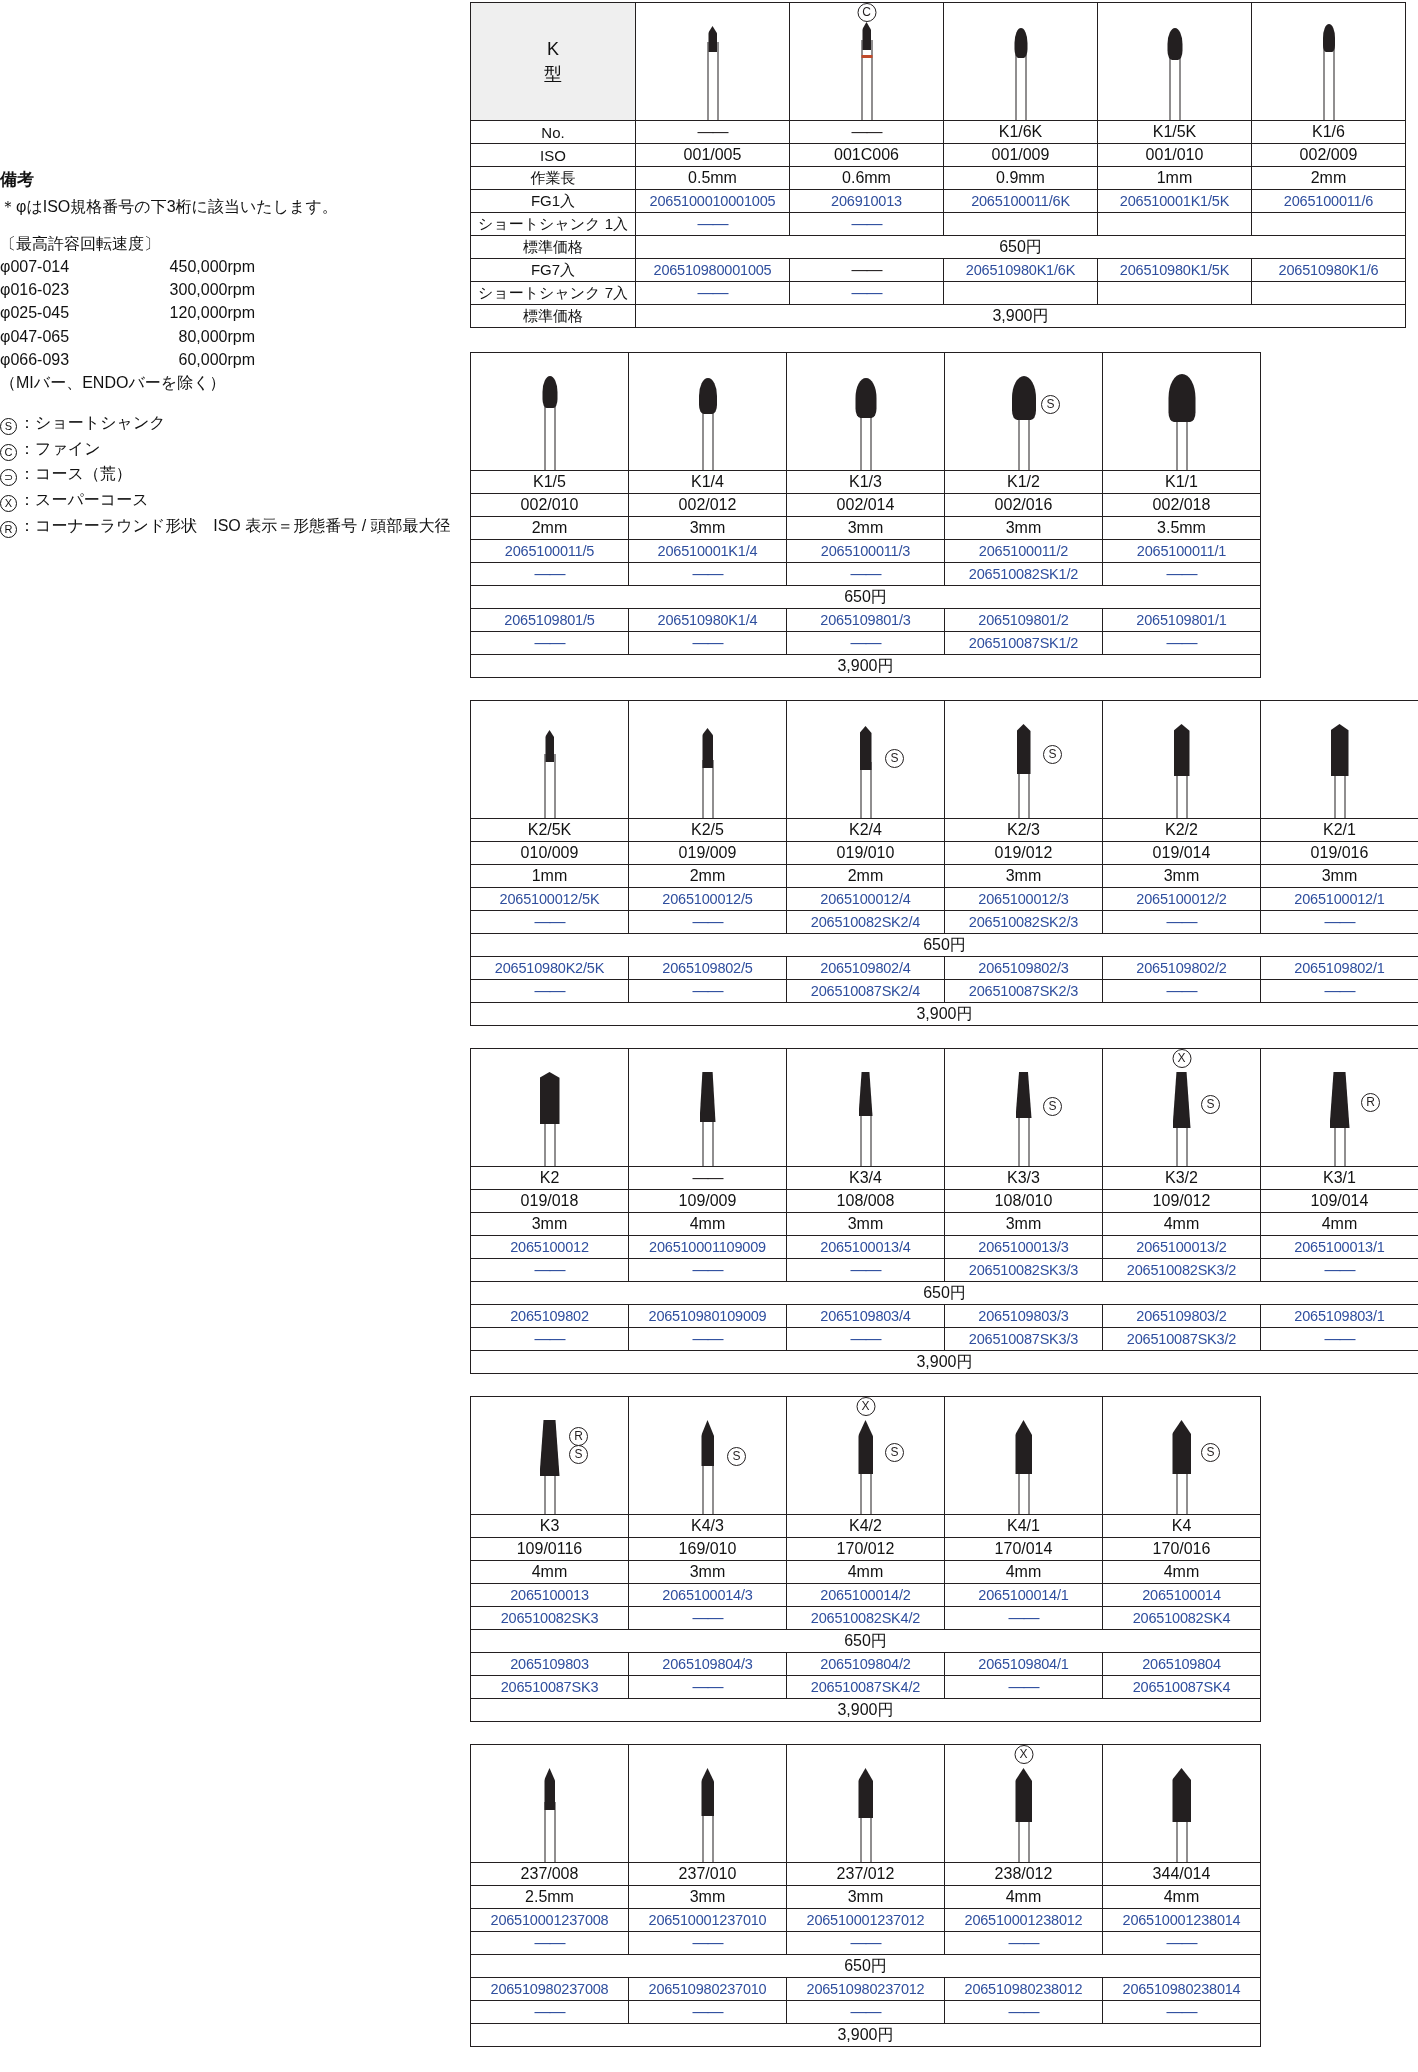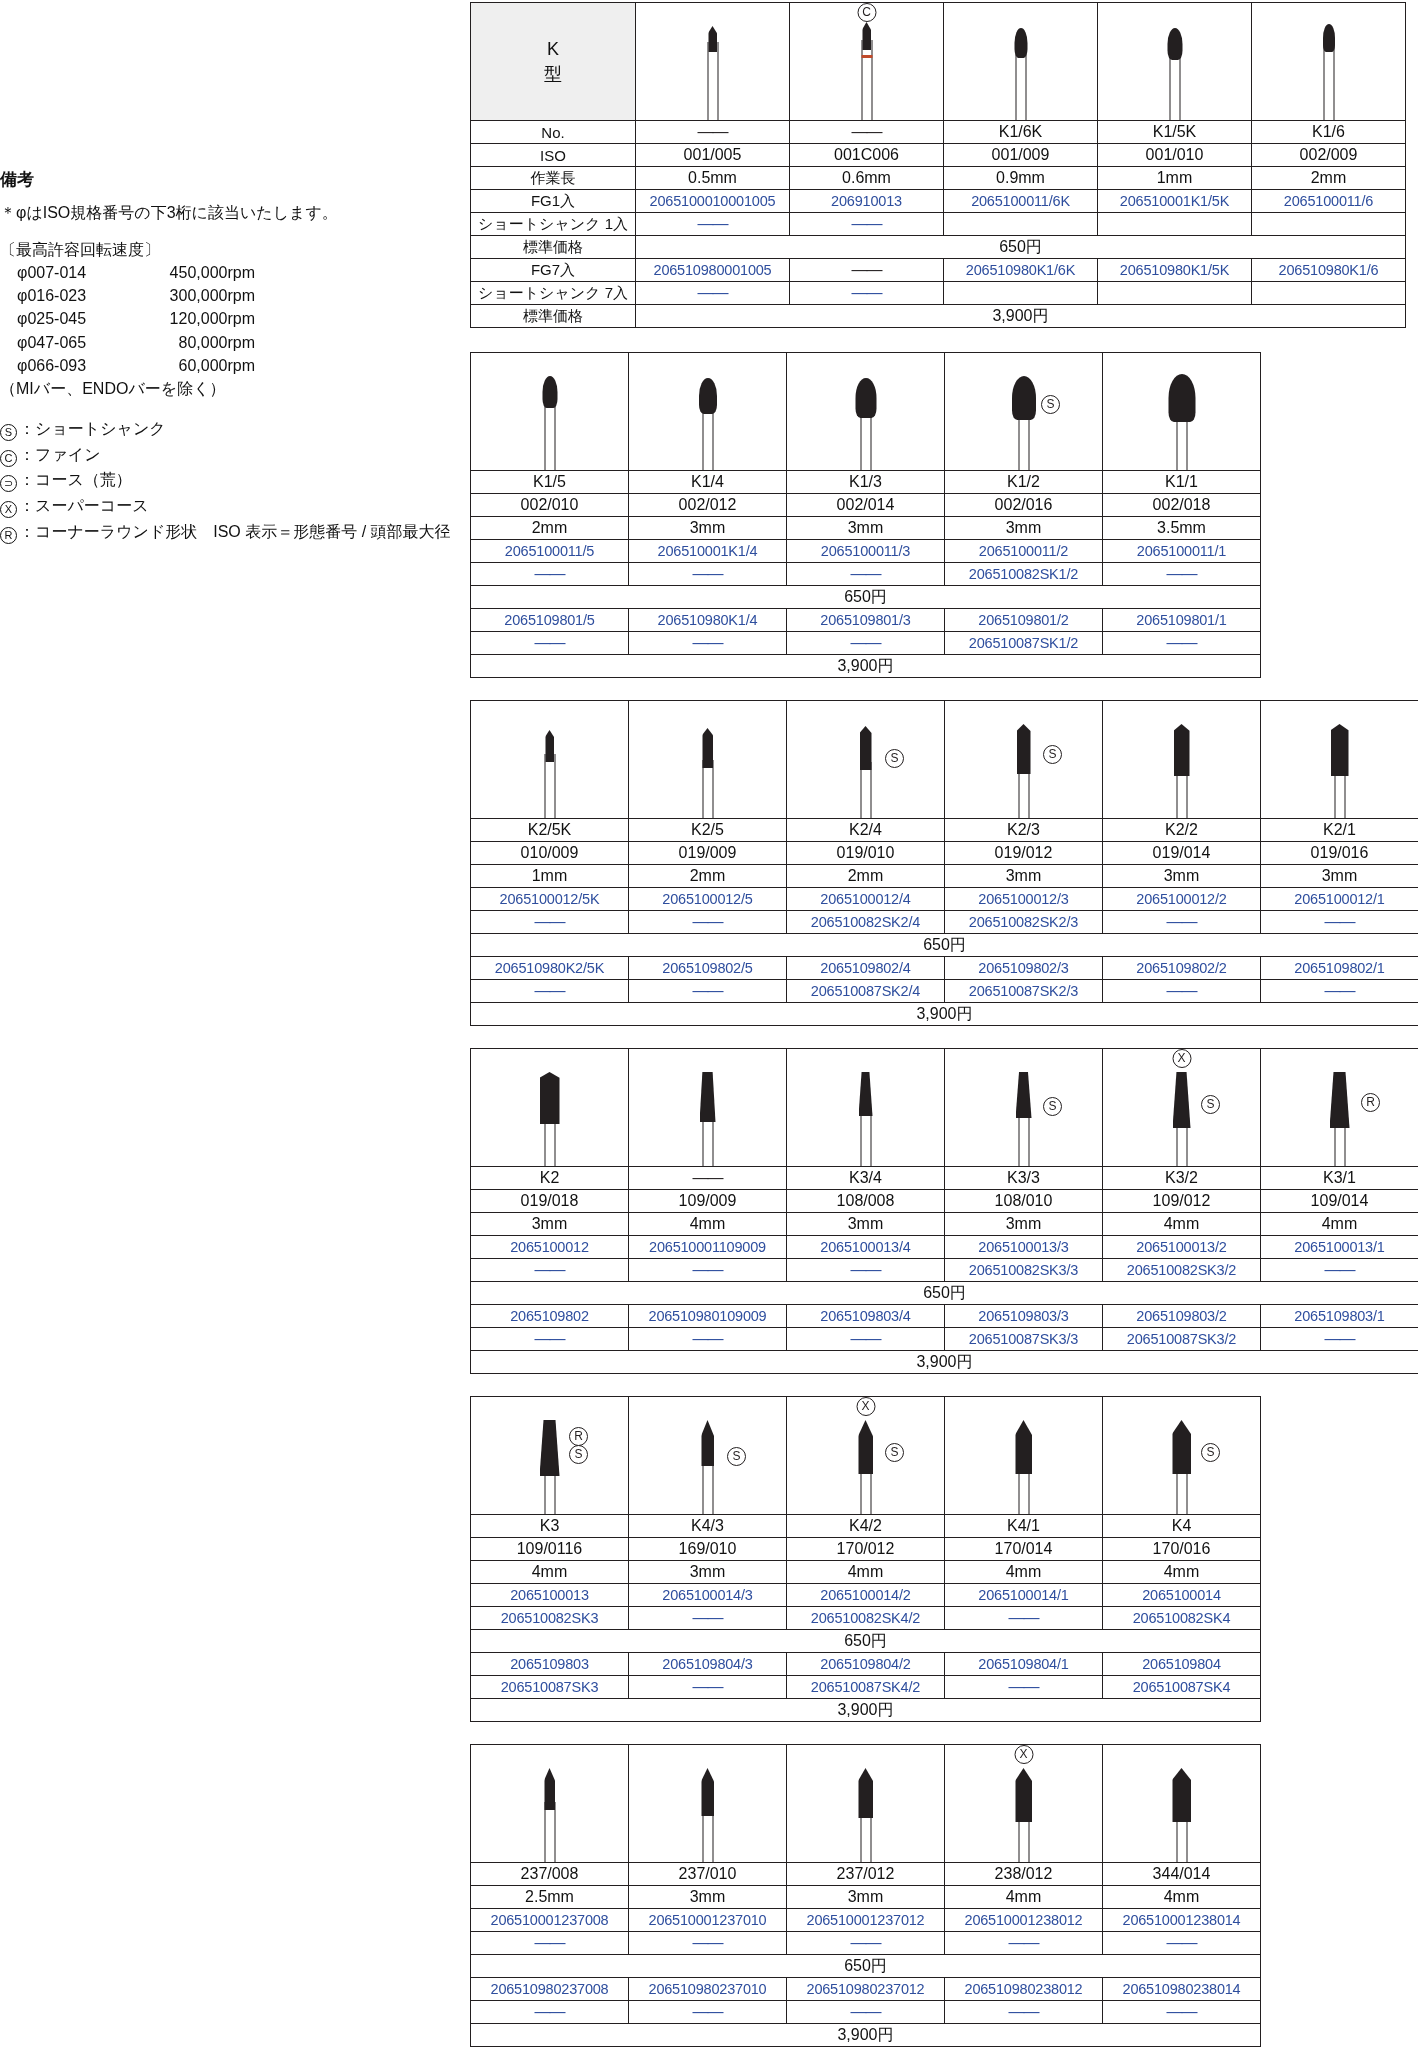--- a/index.html
+++ b/index.html
@@ -12,25 +12,25 @@
 
   
   #notes {
     position: absolute;
     left: 0px; top: 168px;
     width: 470px;
     font-size: 17px;
     color: #111;
     line-height: 1.45;
   }
-  #notes .note-title { font-weight: bold; font-size: 17px; margin-bottom: 8px; }
+  #notes .note-title { font-weight: bold; font-size: 17px; margin-bottom: 2px; }
   #notes .note-line { font-size: 16px; white-space: nowrap; }
   #notes .section-head { margin-top: 14px; font-size: 16px; }
   #notes .speed-row { font-size: 16px; white-space: nowrap; }
-  #notes .speed-row .dia { display: inline-block; width: 120px; padding-left: 17px; }
+  #notes .speed-row .dia { display: inline-block; width: 120px; }
   #notes .speed-row .val { display: inline-block; width: 135px; text-align: right; }
   #notes .legend { margin-top: 16px; }
   #notes .legend-row { font-size: 16px; white-space: nowrap; line-height: 1.6; }
   .circ {
     display: inline-block;
     width: 17px; height: 17px;
     border: 1.3px solid #111;
     border-radius: 50%;
     font-size: 11px;
     line-height: 15px;

